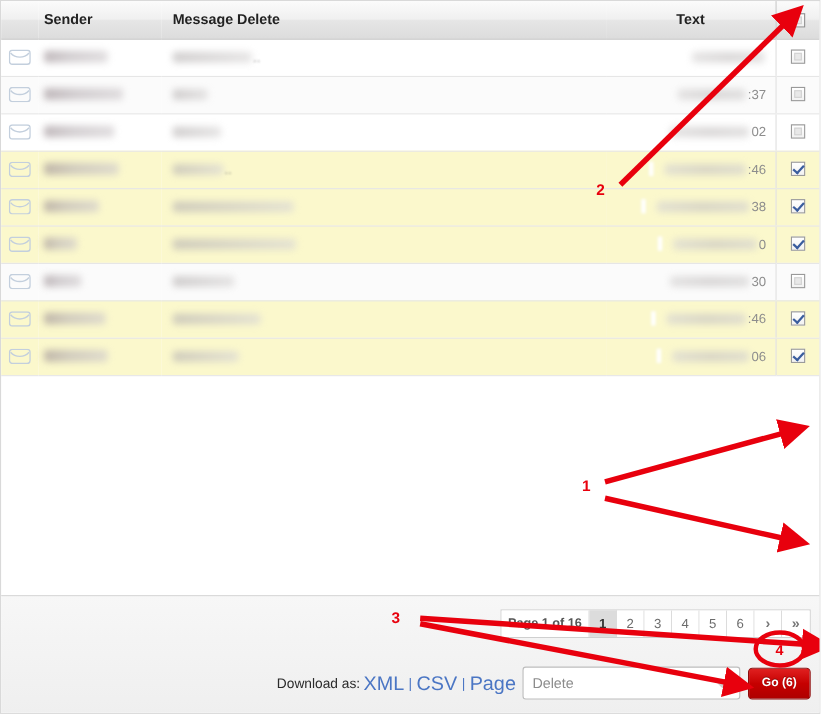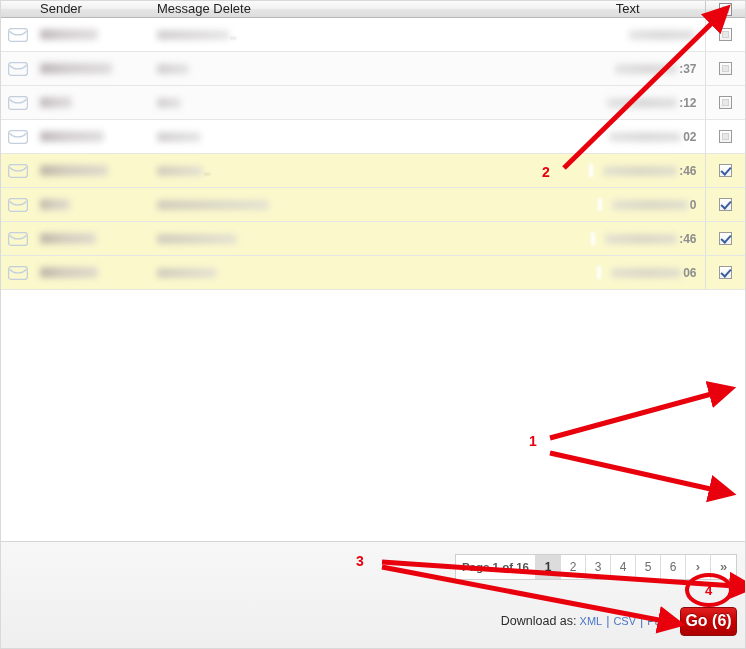--- a/index.html
+++ b/index.html
@@ -27,26 +27,26 @@
     border-collapse: collapse;
     table-layout: fixed;
   }
   .msg-table col.c-icon   { width: 34px; }
   .msg-table col.c-sender { width: 112px; }
   .msg-table col.c-title  { width: 404px; }
   .msg-table col.c-date   { width: 154px; }
   .msg-table col.c-chk    { width: 40px; }
 
   thead th {
-    height: 16px;
+    height: 34px;
     background: linear-gradient(to bottom, #fbfbfb 0%, #f0f0f0 48%, #e6e6e6 52%, #dcdcdc 100%);
     border-bottom: 1px solid #b8b8b8;
     color: #222222;
     font-size: 13px;
-    font-weight: normal;
+    font-weight: bold;
     padding: 0;
     box-sizing: border-box;
     vertical-align: middle;
   }
   th.th-sender { text-align: left; padding-left: 5px; }
   th.th-title  { text-align: left; padding-left: 10px; }
   th.th-date   { text-align: center; }
   th.th-chk    { text-align: center; border-left: 1px solid #c9c9c9; }
   th.th-icon   { }
 
@@ -90,21 +90,21 @@
   }
   .blur-sender { height: 11px; background: linear-gradient(90deg,#9b8e93 0%, #b9b2b6 40%, #cfcacd 100%); }
   .blur-title  { height: 10px; background: linear-gradient(90deg,#b6b2b2 0%, #c9c6c6 55%, #d8d6d6 100%); }
   .blur-date   { height: 10px; background: linear-gradient(90deg,#d6d4d4 0%, #c6c3c3 50%, #d2d0d0 100%); }
   .date-tail {
     font-size: 12px;
     color: #8d8d8d;
     vertical-align: middle;
     margin-left: 2px;
   }
-  .date-wrap { display: inline-block; white-space: nowrap; font-weight: bold; }
+  .date-wrap { display: inline-block; white-space: nowrap; }
   .title-tail {
     font-size: 12px;
     color: #7a7a7a;
     vertical-align: middle;
     margin-left: 1px;
     filter: blur(1.1px);
     opacity: .8;
   }
   .attach-mark {
     display: inline-block;
@@ -207,21 +207,21 @@
     align-items: center;
     height: 30px;
   }
   .dl-label {
     font-size: 12.5px;
     color: #2b2b2b;
     margin-right: 3px;
     white-space: nowrap;
   }
   .dl-link {
-    font-size: 11px;
+    font-size: 18px;
     color: #4b76c4;
     text-decoration: none;
     cursor: pointer;
   }
   .dl-sep { font-size: 12.5px; color: #4b76c4; margin: 0 4px; }
 
   .sel-wrap {
     position: relative;
     margin-left: 6px;
     width: 198px;
@@ -249,21 +249,21 @@
     border-top: 6px solid #cdcdcd;
   }
   .go-btn {
     margin-left: 7px;
     width: 57px;
     height: 29px;
     border: 1px solid #8e0b0b;
     border-radius: 4px;
     background: linear-gradient(to bottom, #e02020 0%, #c60000 50%, #ae0000 100%);
     color: #ffffff;
-    font-size: 16px;
+    font-size: 11px;
     font-weight: bold;
     font-family: "Liberation Sans", sans-serif;
     cursor: pointer;
     padding: 0;
     box-sizing: border-box;
     text-shadow: 0 -1px 0 rgba(0,0,0,.35);
   }
 
   
   .anno-layer {
@@ -322,30 +322,20 @@
         <tr class="r-alt">
           <td class="cell-icon"><span class="env"><svg width="20" height="14" viewBox="0 0 20 14">
                 <rect x="0.6" y="0.6" width="18.8" height="12.8" rx="2.6" ry="2.6" fill="none" stroke="#c3cfdd" stroke-width="1.3"></rect>
                 <path d="M1.6 3.2 C6 8.2, 14 8.2, 18.4 3.2" fill="none" stroke="#c3cfdd" stroke-width="1.3"></path>
               </svg></span></td>
           <td class="cell-sender"><span class="blur blur-sender" style="width:72px"></span></td>
           <td class="cell-title"><span class="blur blur-title" style="width:32px"></span></td>
           <td class="cell-date"><span class="date-wrap"><span class="blur blur-date" style="width:62px"></span><span class="date-tail">:37</span></span></td>
           <td class="cell-chk"><span class="cb"></span></td>
         </tr>
-        <tr class="r-alt">
-          <td class="cell-icon"><span class="env"><svg width="20" height="14" viewBox="0 0 20 14">
-                <rect x="0.6" y="0.6" width="18.8" height="12.8" rx="2.6" ry="2.6" fill="none" stroke="#c3cfdd" stroke-width="1.3"></rect>
-                <path d="M1.6 3.2 C6 8.2, 14 8.2, 18.4 3.2" fill="none" stroke="#c3cfdd" stroke-width="1.3"></path>
-              </svg></span></td>
-          <td class="cell-sender"><span class="blur blur-sender" style="width:32px"></span></td>
-          <td class="cell-title"><span class="blur blur-title" style="width:24px"></span></td>
-          <td class="cell-date"><span class="date-wrap"><span class="blur blur-date" style="width:70px"></span><span class="date-tail">:12</span></span></td>
-          <td class="cell-chk"><span class="cb"></span></td>
-        </tr>
         <tr class="r-plain">
           <td class="cell-icon"><span class="env"><svg width="20" height="14" viewBox="0 0 20 14">
                 <rect x="0.6" y="0.6" width="18.8" height="12.8" rx="2.6" ry="2.6" fill="none" stroke="#c3cfdd" stroke-width="1.3"></rect>
                 <path d="M1.6 3.2 C6 8.2, 14 8.2, 18.4 3.2" fill="none" stroke="#c3cfdd" stroke-width="1.3"></path>
               </svg></span></td>
           <td class="cell-sender"><span class="blur blur-sender" style="width:64px"></span></td>
           <td class="cell-title"><span class="blur blur-title" style="width:44px"></span></td>
           <td class="cell-date"><span class="date-wrap"><span class="blur blur-date" style="width:72px"></span><span class="date-tail">02</span></span></td>
           <td class="cell-chk"><span class="cb"></span></td>
         </tr>
@@ -357,24 +347,44 @@
           <td class="cell-sender"><span class="blur blur-sender" style="width:68px"></span></td>
           <td class="cell-title"><span class="blur blur-title" style="width:46px"></span><span class="title-tail">..</span></td>
           <td class="cell-date"><span class="attach-mark"></span><span class="date-wrap"><span class="blur blur-date" style="width:74px"></span><span class="date-tail">:46</span></span></td>
           <td class="cell-chk"><span class="cb on"></span></td>
         </tr>
         <tr class="r-selected">
           <td class="cell-icon"><span class="env"><svg width="20" height="14" viewBox="0 0 20 14">
                 <rect x="0.6" y="0.6" width="18.8" height="12.8" rx="2.6" ry="2.6" fill="none" stroke="#c3cfdd" stroke-width="1.3"></rect>
                 <path d="M1.6 3.2 C6 8.2, 14 8.2, 18.4 3.2" fill="none" stroke="#c3cfdd" stroke-width="1.3"></path>
               </svg></span></td>
+          <td class="cell-sender"><span class="blur blur-sender" style="width:50px"></span></td>
+          <td class="cell-title"><span class="blur blur-title" style="width:110px"></span></td>
+          <td class="cell-date"><span class="attach-mark"></span><span class="date-wrap"><span class="blur blur-date" style="width:84px"></span><span class="date-tail">38</span></span></td>
+          <td class="cell-chk"><span class="cb on"></span></td>
+        </tr>
+        <tr class="r-selected">
+          <td class="cell-icon"><span class="env"><svg width="20" height="14" viewBox="0 0 20 14">
+                <rect x="0.6" y="0.6" width="18.8" height="12.8" rx="2.6" ry="2.6" fill="none" stroke="#c3cfdd" stroke-width="1.3"></rect>
+                <path d="M1.6 3.2 C6 8.2, 14 8.2, 18.4 3.2" fill="none" stroke="#c3cfdd" stroke-width="1.3"></path>
+              </svg></span></td>
           <td class="cell-sender"><span class="blur blur-sender" style="width:30px"></span></td>
           <td class="cell-title"><span class="blur blur-title" style="width:112px"></span></td>
           <td class="cell-date"><span class="attach-mark"></span><span class="date-wrap"><span class="blur blur-date" style="width:76px"></span><span class="date-tail">0</span></span></td>
           <td class="cell-chk"><span class="cb on"></span></td>
+        </tr>
+        <tr class="r-alt">
+          <td class="cell-icon"><span class="env"><svg width="20" height="14" viewBox="0 0 20 14">
+                <rect x="0.6" y="0.6" width="18.8" height="12.8" rx="2.6" ry="2.6" fill="none" stroke="#c3cfdd" stroke-width="1.3"></rect>
+                <path d="M1.6 3.2 C6 8.2, 14 8.2, 18.4 3.2" fill="none" stroke="#c3cfdd" stroke-width="1.3"></path>
+              </svg></span></td>
+          <td class="cell-sender"><span class="blur blur-sender" style="width:34px"></span></td>
+          <td class="cell-title"><span class="blur blur-title" style="width:56px"></span></td>
+          <td class="cell-date"><span class="date-wrap"><span class="blur blur-date" style="width:72px"></span><span class="date-tail">30</span></span></td>
+          <td class="cell-chk"><span class="cb"></span></td>
         </tr>
         <tr class="r-selected">
           <td class="cell-icon"><span class="env"><svg width="20" height="14" viewBox="0 0 20 14">
                 <rect x="0.6" y="0.6" width="18.8" height="12.8" rx="2.6" ry="2.6" fill="none" stroke="#c3cfdd" stroke-width="1.3"></rect>
                 <path d="M1.6 3.2 C6 8.2, 14 8.2, 18.4 3.2" fill="none" stroke="#c3cfdd" stroke-width="1.3"></path>
               </svg></span></td>
           <td class="cell-sender"><span class="blur blur-sender" style="width:56px"></span></td>
           <td class="cell-title"><span class="blur blur-title" style="width:80px"></span></td>
           <td class="cell-date"><span class="attach-mark"></span><span class="date-wrap"><span class="blur blur-date" style="width:72px"></span><span class="date-tail">:46</span></span></td>
           <td class="cell-chk"><span class="cb on"></span></td>
@@ -407,20 +417,24 @@
     </div>
 
     <div class="dl-row">
       <span class="dl-label">Download as:</span>
       <a class="dl-link">XML</a>
       <span class="dl-sep">|</span>
       <a class="dl-link">CSV</a>
       <span class="dl-sep">|</span>
       <a class="dl-link">Page</a>
 
+      <div class="sel-wrap">
+        <span class="sel-val">Delete</span>
+        <span class="sel-caret"></span>
+      </div>
 
       <button class="go-btn">Go (6)</button>
     </div>
   </div>
 
   <svg class="anno-layer" viewBox="0 0 746 649" xmlns="http://www.w3.org/2000/svg">
     <defs>
       <marker id="ah" markerWidth="6" markerHeight="6" refX="1.2" refY="3" orient="auto" markerUnits="strokeWidth">
         <path d="M0,0.2 L5.6,3 L0,5.8 z" fill="#e8000d"></path>
       </marker>

